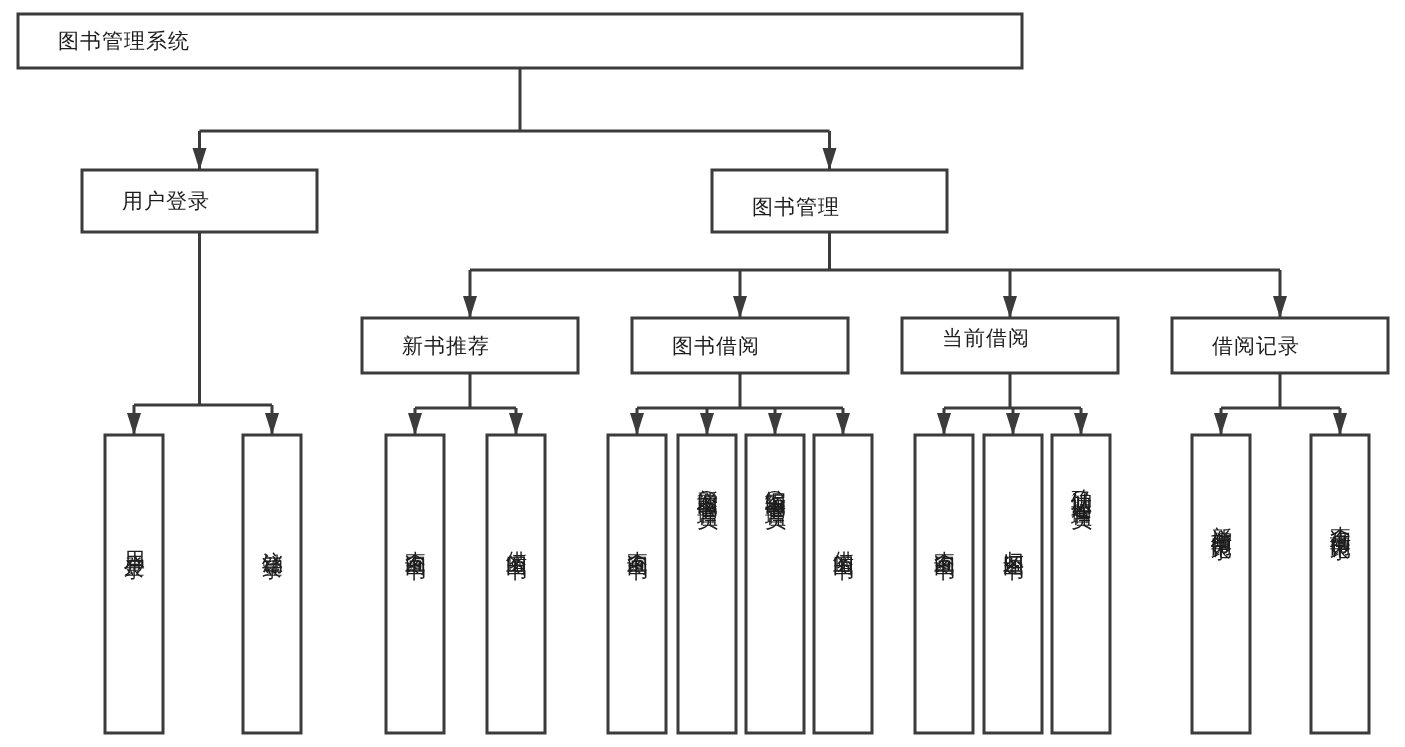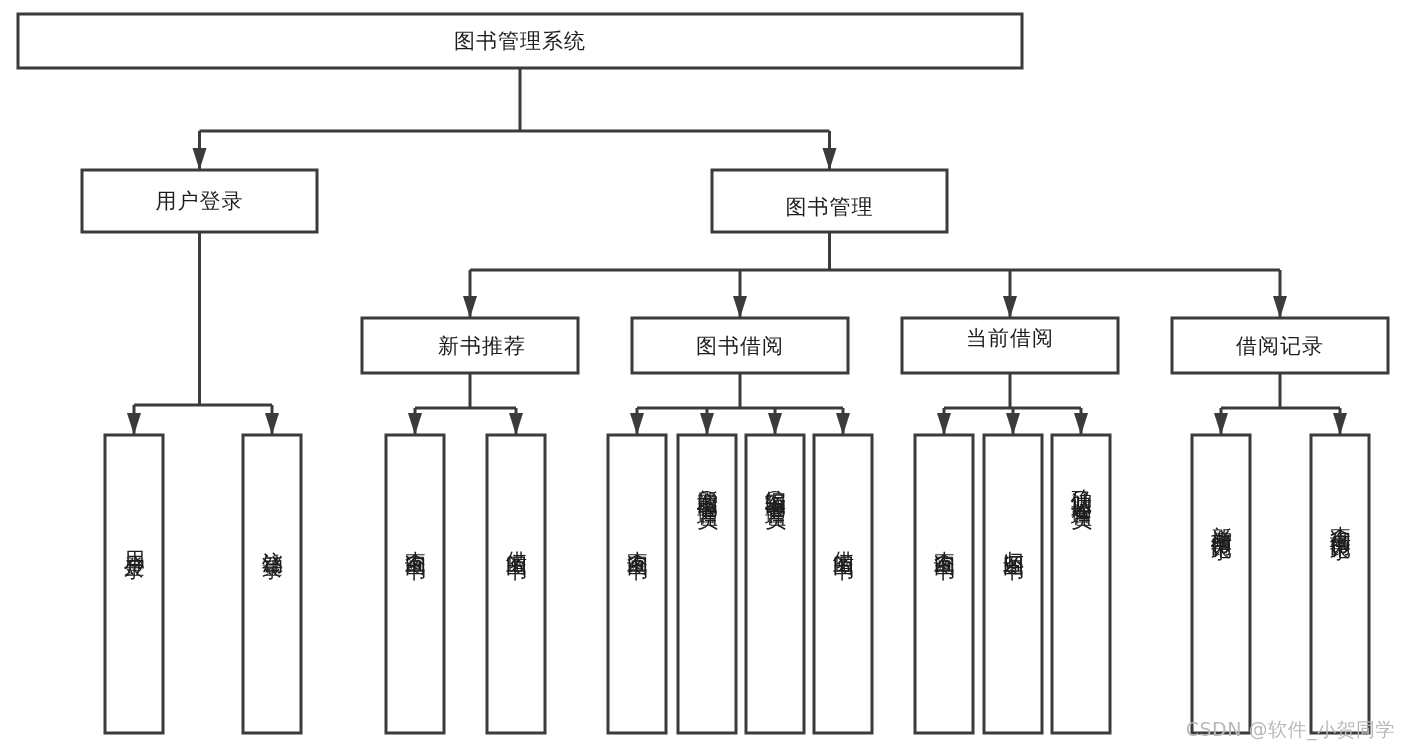--- a/index.html
+++ b/index.html
@@ -56,22 +56,22 @@
     font-size: 21px;
     line-height: 1;
     color: #1d1d1d;
     letter-spacing: 3px;
     white-space: nowrap;
   }
   .horiz-label-wrap {
     position: absolute;
     display: flex;
     align-items: center;
-    justify-content: center;
     pointer-events: none;
+    margin-left: 40px;
   }
   .horiz-label-text {
     font-family: "DejaVu Sans", "Liberation Sans", sans-serif;
     font-size: 21px;
     color: #1d1d1d;
     white-space: nowrap;
     letter-spacing: 1px;
   }
   #watermark {
     position: absolute;
@@ -221,14 +221,13 @@
       <div class="vert-label-wrap" style="left: 1052px; top: 435px; width: 58px; height: 298px; padding-top: 36.5px; box-sizing: border-box;">
         <span class="vert-label-text">确认归还（管理员）</span>
       </div>
       <div class="vert-label-wrap" style="left: 1192px; top: 435px; width: 58px; height: 298px; padding-top: 74px; box-sizing: border-box;">
         <span class="vert-label-text">新增借阅记录</span>
       </div>
       <div class="vert-label-wrap" style="left: 1311px; top: 435px; width: 58px; height: 298px; padding-top: 74px; box-sizing: border-box;">
         <span class="vert-label-text">查询借阅记录</span>
       </div>
     </div>
-  <div id="watermark">CSDN @软件_小贺同学</div>
 </div>
 
 </body></html>

